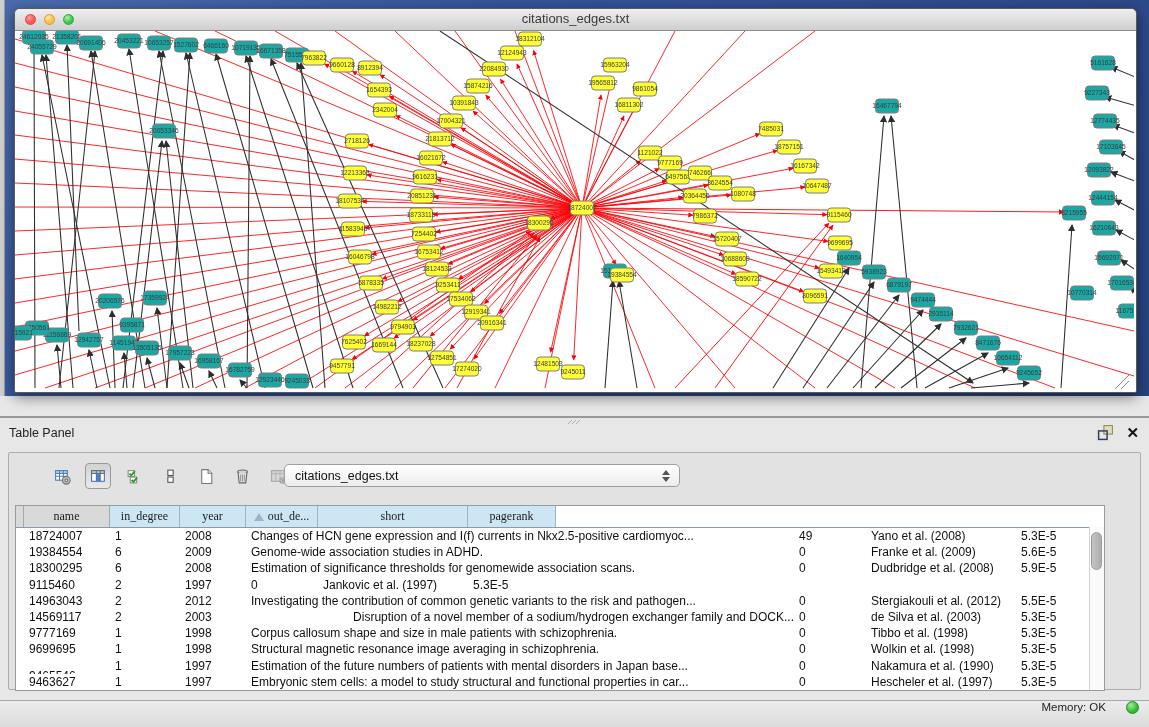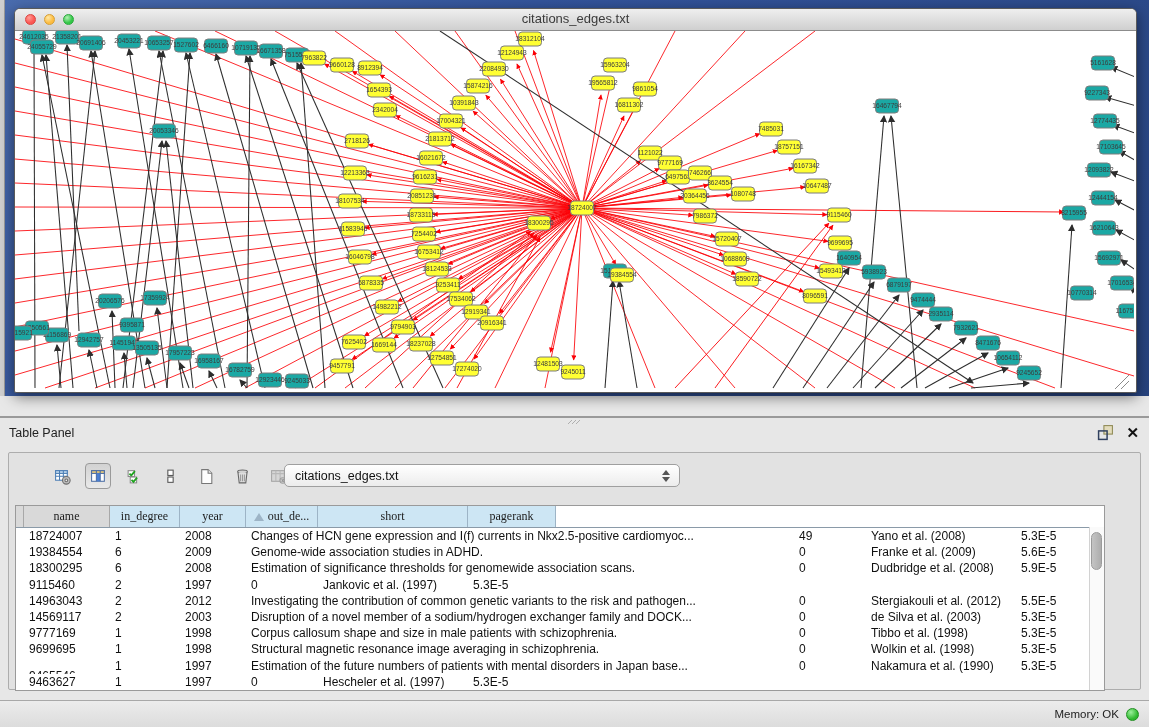--- a/index.html
+++ b/index.html
@@ -51,21 +51,21 @@
   .vscroll{position:absolute;right:0;top:21px;bottom:0;width:15px;background:#fafafa;border-left:1px solid #d2d2d2;box-sizing:border-box;}
   .vthumb{position:absolute;left:1px;top:5px;width:11px;height:38px;border-radius:6px;background:linear-gradient(90deg,#c4c4c4,#adadad);border:1px solid #9b9b9b;box-sizing:border-box;}
 
   .tabsbar{position:absolute;left:0;top:276px;width:100%;height:28px;}
   .tabs{position:absolute;left:50%;transform:translateX(-50%);top:3px;display:flex;border:1px solid #8f8f8f;border-radius:5px;overflow:hidden;background:#fdfdfd;box-shadow:inset 0 1px 0 rgba(255,255,255,.7);}
   .tab{padding:2px 13px 3px;font-size:12.5px;color:#1a1a1a;border-left:1px solid #adadad;background:linear-gradient(#ffffff,#f1f1f1);}
   .tab:first-child{border-left:none;}
   .tab.active{background:linear-gradient(#989898,#787878);color:#efefef;}
 
   .statusbar{position:absolute;left:0;top:700px;width:1149px;height:27px;background:linear-gradient(#ececec,#dcdcdc);border-top:1px solid #a8a8a8;box-sizing:border-box;}
-  .status-right{position:absolute;right:10px;top:0;height:100%;display:flex;align-items:center;gap:7px;}
+  .status-right{position:absolute;right:10px;top:0;height:100%;display:flex;align-items:flex-start;gap:20px;}
   .status-right span{font-size:11.5px;color:#222;}
   .memdot{width:13px;height:13px;border-radius:50%;background:radial-gradient(circle at 35% 30%,#9bef9b,#2eb82e 65%);border:1px solid #1f8f1f;box-sizing:border-box;}
 </style>
 </head>
 <body>
 
 <div class="screen">
 
   <div class="desktop">
     <div class="left-strip"></div>
@@ -632,21 +632,21 @@
               <div class="tcell" style="flex: 1 1 0%;">Investigating the contribution of common genetic variants to the risk and pathogen...</div>
               <div class="tcell" style="width: 72px;">0</div>
               <div class="tcell" style="width: 150px;">Stergiakouli et al. (2012)</div>
               <div class="tcell" style="width: 88px;">5.5E-5</div>
             </div>
             <div class="trow">
               <div class="tcell" style="width: 8px; padding: 0px;"></div>
               <div class="tcell" style="width: 86px;">14569117</div>
               <div class="tcell" style="width: 70px;">2</div>
               <div class="tcell" style="width: 66px;">2003</div>
-              <div class="tcell" style="flex: 1 1 0%;">Disruption of a novel member of a sodium/hydrogen exchanger family and DOCK...</div>
+              <div class="tcell" style="flex: 1 1 0%; text-align: right;">Disruption of a novel member of a sodium/hydrogen exchanger family and DOCK...</div>
               <div class="tcell" style="width: 72px;">0</div>
               <div class="tcell" style="width: 150px;">de Silva et al. (2003)</div>
               <div class="tcell" style="width: 88px;">5.3E-5</div>
             </div>
             <div class="trow">
               <div class="tcell" style="width: 8px; padding: 0px;"></div>
               <div class="tcell" style="width: 86px;">9777169</div>
               <div class="tcell" style="width: 70px;">1</div>
               <div class="tcell" style="width: 66px;">1998</div>
               <div class="tcell" style="flex: 1 1 0%;">Corpus callosum shape and size in male patients with schizophrenia.</div>
@@ -672,20 +672,21 @@
               <div class="tcell" style="flex: 1 1 0%;">Estimation of the future numbers of patients with mental disorders in Japan base...</div>
               <div class="tcell" style="width: 72px;">0</div>
               <div class="tcell" style="width: 150px;">Nakamura et al. (1990)</div>
               <div class="tcell" style="width: 88px;">5.3E-5</div>
             </div>
             <div class="trow">
               <div class="tcell" style="width: 8px; padding: 0px;"></div>
               <div class="tcell" style="width: 86px;">9463627</div>
               <div class="tcell" style="width: 70px;">1</div>
               <div class="tcell" style="width: 66px;">1997</div>
+              <div class="tcell" style="flex: 1 1 0%;">Embryonic stem cells: a model to study structural and functional properties in car...</div>
               <div class="tcell" style="width: 72px;">0</div>
               <div class="tcell" style="width: 150px;">Hescheler et al. (1997)</div>
               <div class="tcell" style="width: 88px;">5.3E-5</div>
             </div>
           </div>
         <div class="vscroll">
           <div class="vthumb"></div>
         </div>
       </div>
 

